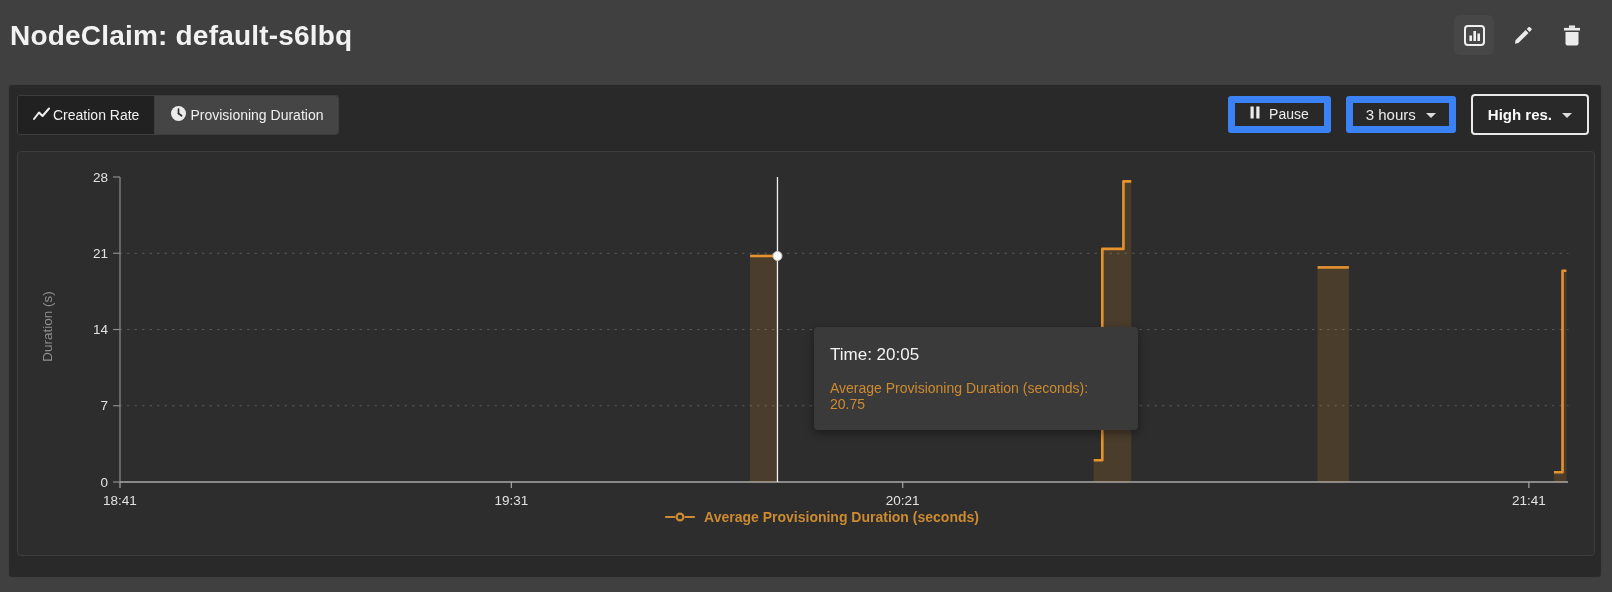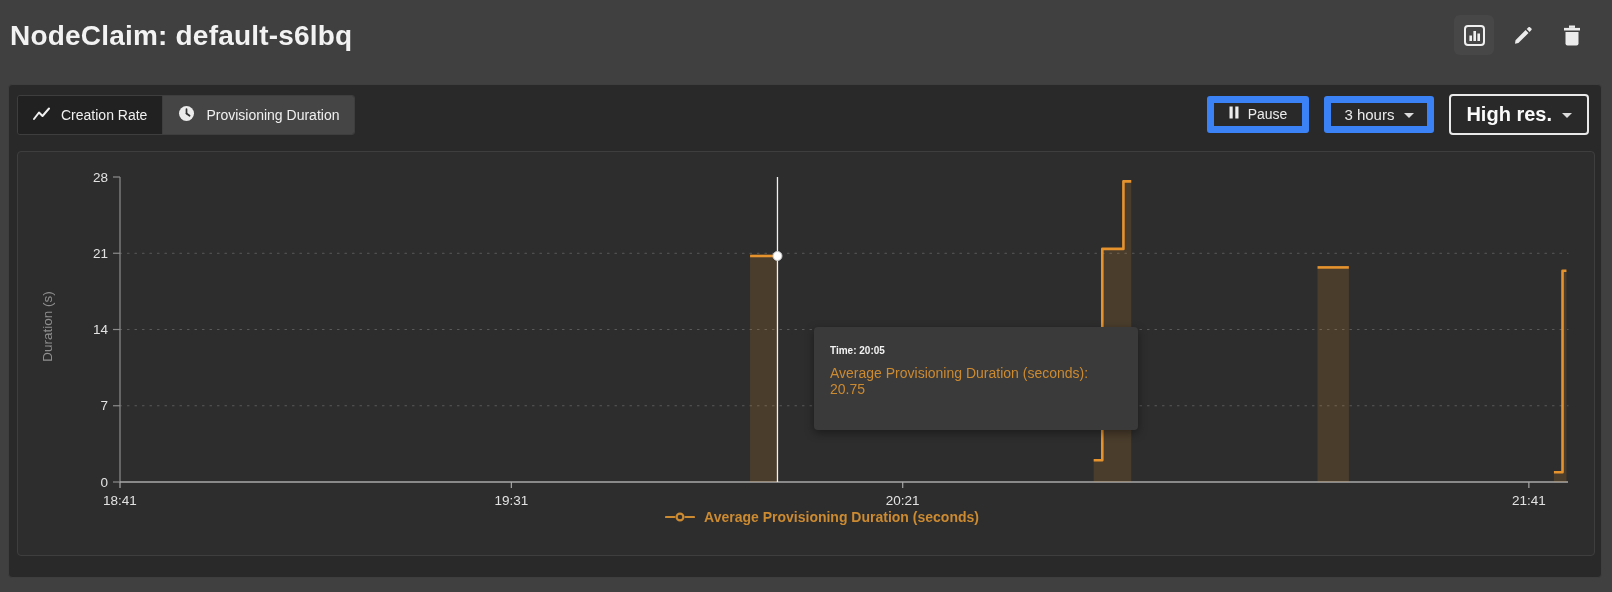--- a/index.html
+++ b/index.html
@@ -11,38 +11,38 @@
   .page-title{position:absolute;left:10px;top:20px;margin:0;font-size:28px;font-weight:700;color:#f2f2f2;letter-spacing:.2px;}
   .header-actions{position:absolute;right:20px;top:15px;display:flex;align-items:center;gap:9px;}
   .icon-btn{width:40px;height:40px;display:flex;align-items:center;justify-content:center;background:transparent;border:none;border-radius:6px;cursor:pointer;padding:0;}
   .icon-btn.selected{background:#474747;}
   .icon-btn svg{display:block;}
 
   
   .panel{position:absolute;left:8px;top:84px;width:1594px;height:494px;background:#292929;border:1px solid #3e3e3e;border-radius:4px;box-sizing:border-box;}
 
   .tab-group{position:absolute;left:8px;top:10px;display:flex;height:38px;border:1px solid #3e3e3e;border-radius:3px;overflow:hidden;}
-  .tab{display:flex;align-items:center;gap:11px;padding:0 15px;font-size:14px;font-family:inherit;color:#f0f0f0;background:#212121;border:none;cursor:pointer;white-space:nowrap;}
+  .tab{display:flex;align-items:center;gap:3px;padding:0 15px;font-size:14px;font-family:inherit;color:#f0f0f0;background:#212121;border:none;cursor:pointer;white-space:nowrap;}
   .tab.active{background:#454545;}
   .tab + .tab{border-left:1px solid #3e3e3e;}
 
   .controls{position:absolute;right:12px;top:8px;height:42px;display:flex;align-items:center;gap:15px;}
   .btn{display:flex;align-items:center;gap:9px;height:37px;padding:0 15px;background:transparent;border:7px solid #3b82f6;border-radius:3px;color:#ececec;font-size:14px;font-family:inherit;cursor:pointer;white-space:nowrap;}
   .btn.select{font-size:15px;padding:0 13px;gap:10px;}
-  .btn.primary-outline{height:41px;border:2px solid #e9e9e9;border-radius:4px;font-size:20px;font-weight:700;color:#fafafa;padding:0 15px;}
+  .btn.primary-outline{height:41px;border:2px solid #e9e9e9;border-radius:4px;font-size:15px;font-weight:700;color:#fafafa;padding:0 15px;}
   .caret{width:0;height:0;border-left:5px solid transparent;border-right:5px solid transparent;border-top:5.5px solid #dcdcdc;margin-top:2px;}
 
   
   .chart-card{position:absolute;left:8px;top:66px;width:1578px;height:405px;background:#2d2d2d;border:1px solid #3e3e3e;border-radius:4px;box-sizing:border-box;}
   #chart-svg{position:absolute;left:0;top:0;}
   #chart-svg text{font-family:"Liberation Sans",sans-serif;}
   .y-axis-label{position:absolute;left:-36px;top:167px;width:130px;text-align:center;transform:rotate(-90deg);font-size:13.5px;color:#8f8f8f;white-space:nowrap;}
 
   .tooltip{position:absolute;left:796px;top:175px;width:324px;height:103px;background:#3a3a3a;border-radius:4px;box-shadow:0 3px 10px rgba(0,0,0,.4);padding:18px 16px;box-sizing:border-box;}
-  .tooltip-line1{margin:0 0 9px 0;font-size:10px;font-weight:700;color:#f3f3f3;}
+  .tooltip-line1{margin:0 0 15px 0;font-size:17px;font-weight:400;color:#f3f3f3;}
   .tooltip-line2{margin:0;font-size:14px;font-weight:400;color:#cc8a31;}
 
   .legend{position:absolute;left:16px;top:357px;width:100%;display:flex;justify-content:center;align-items:center;gap:9px;font-size:14px;font-weight:700;color:#cc8a31;}
   .legend svg{display:block;}
 </style>
 </head>
 <body>
 
 <div id="app">
 

